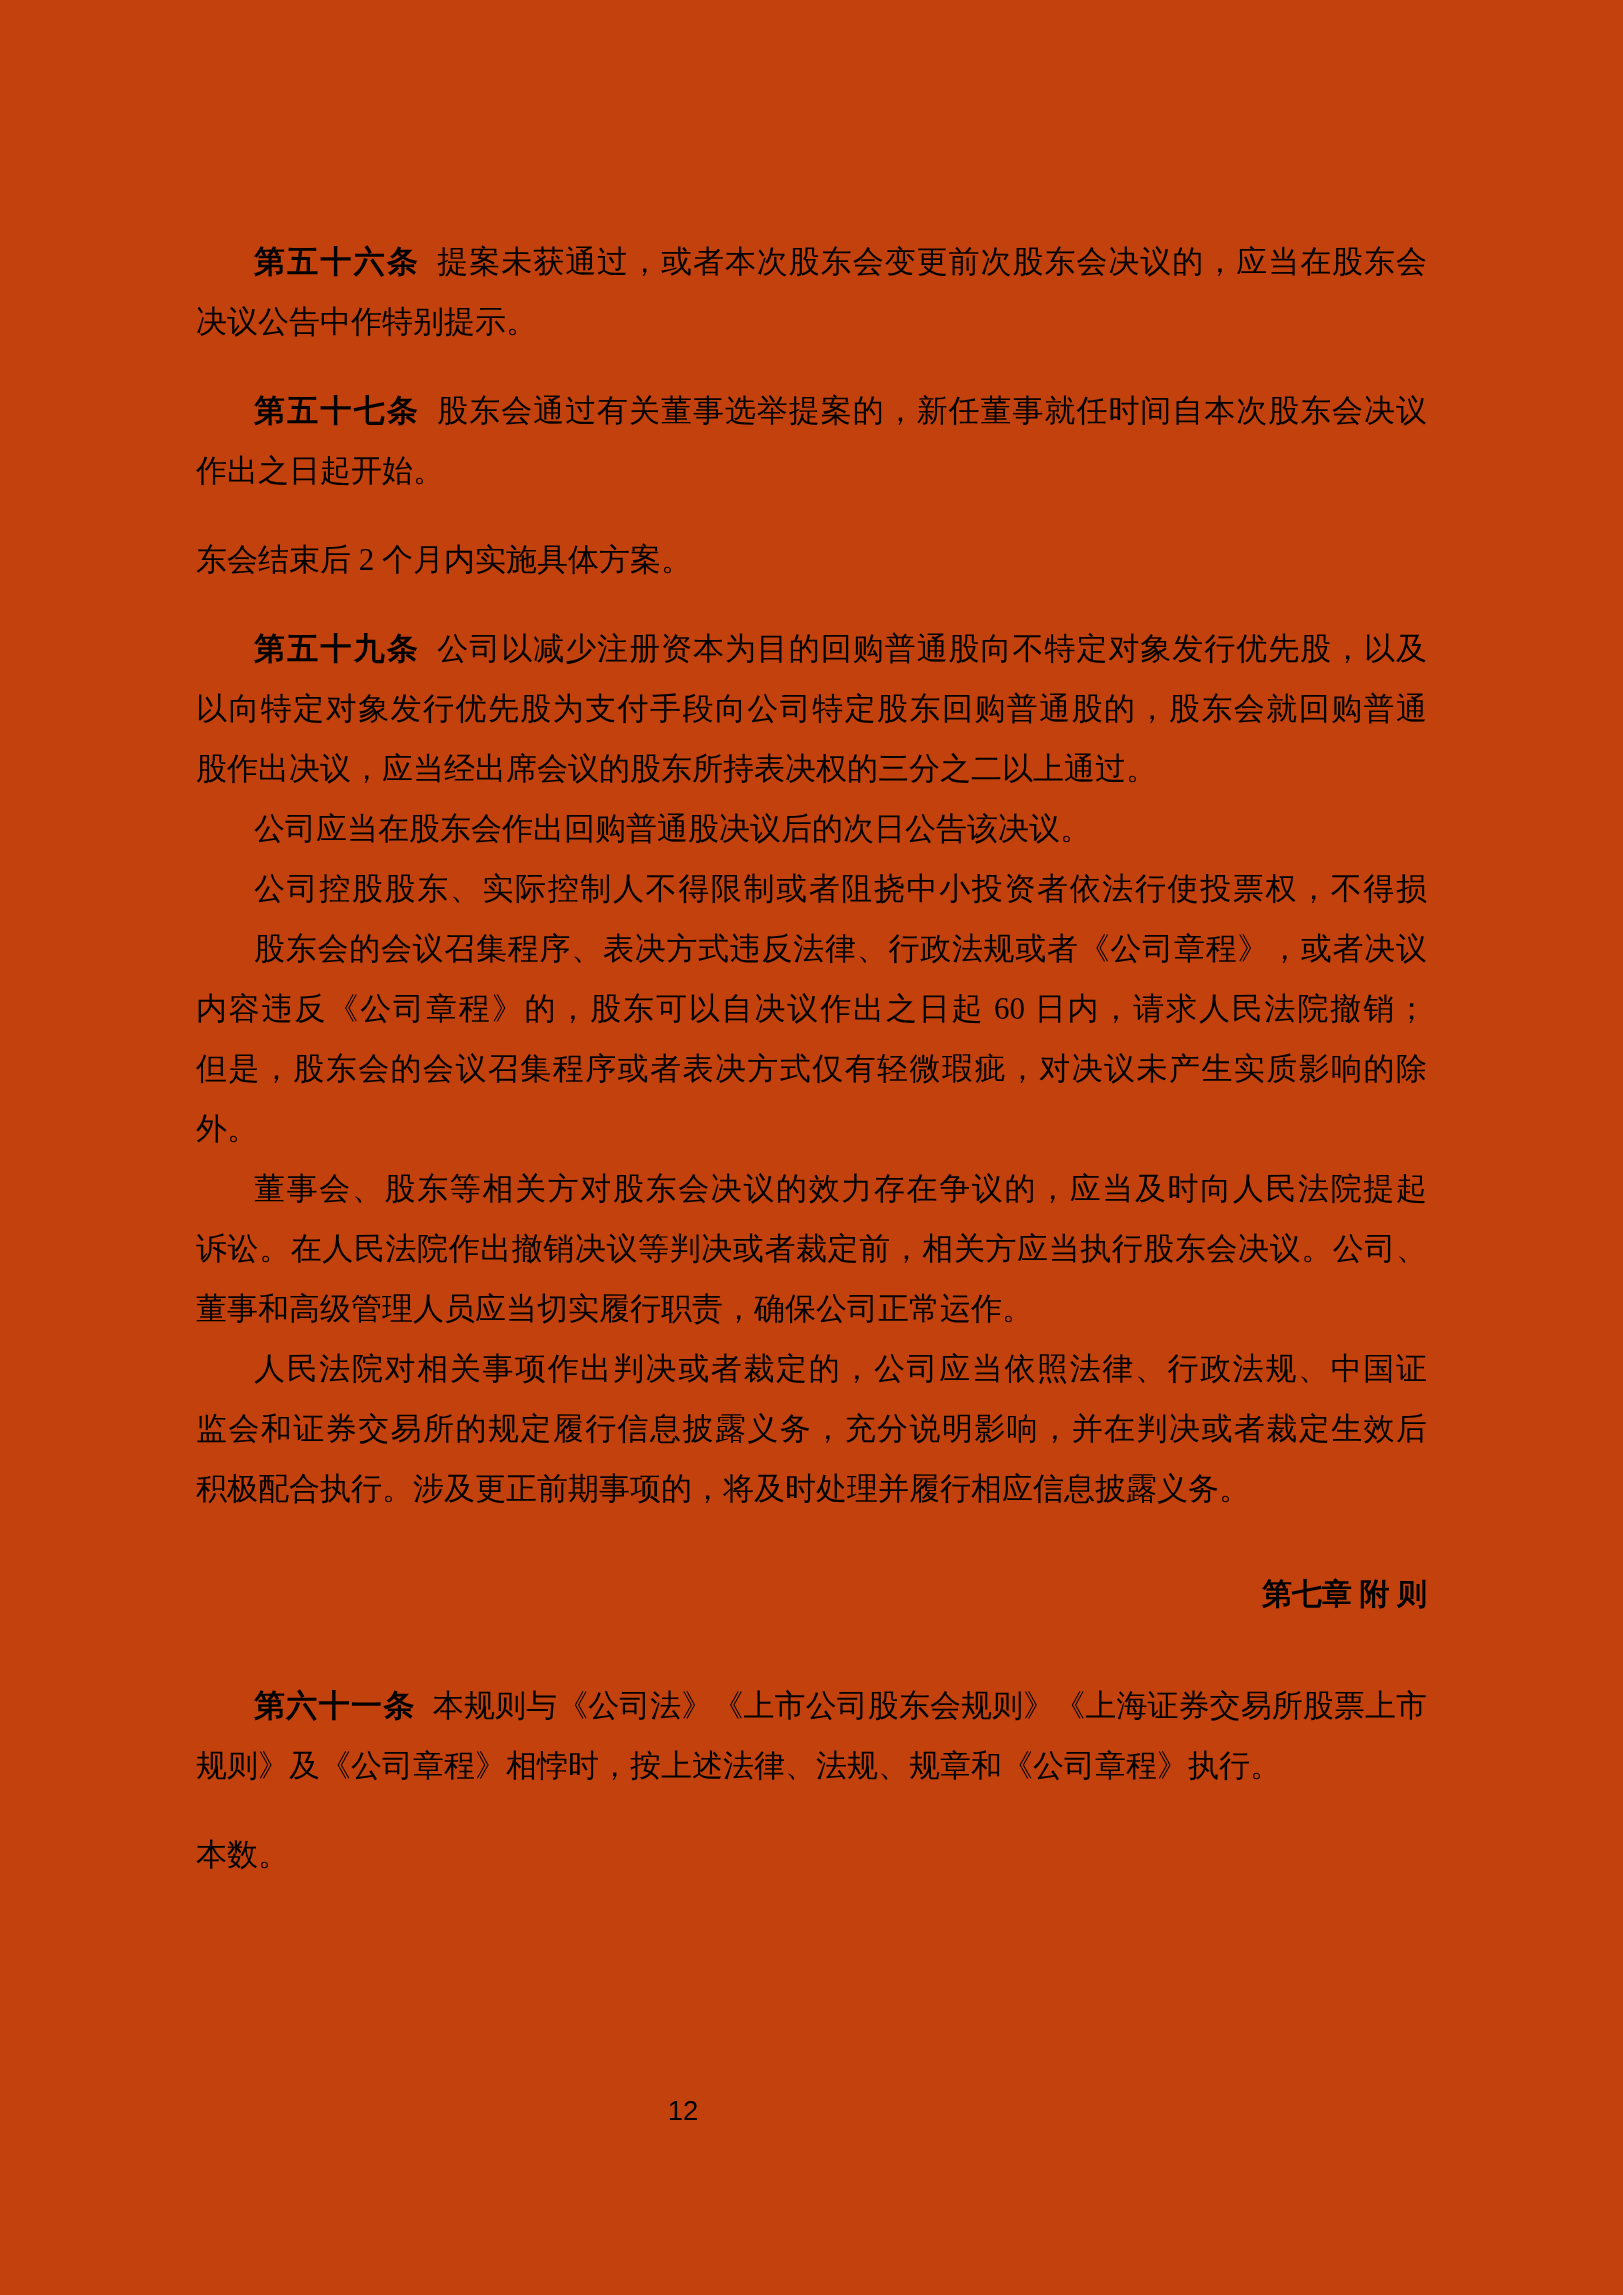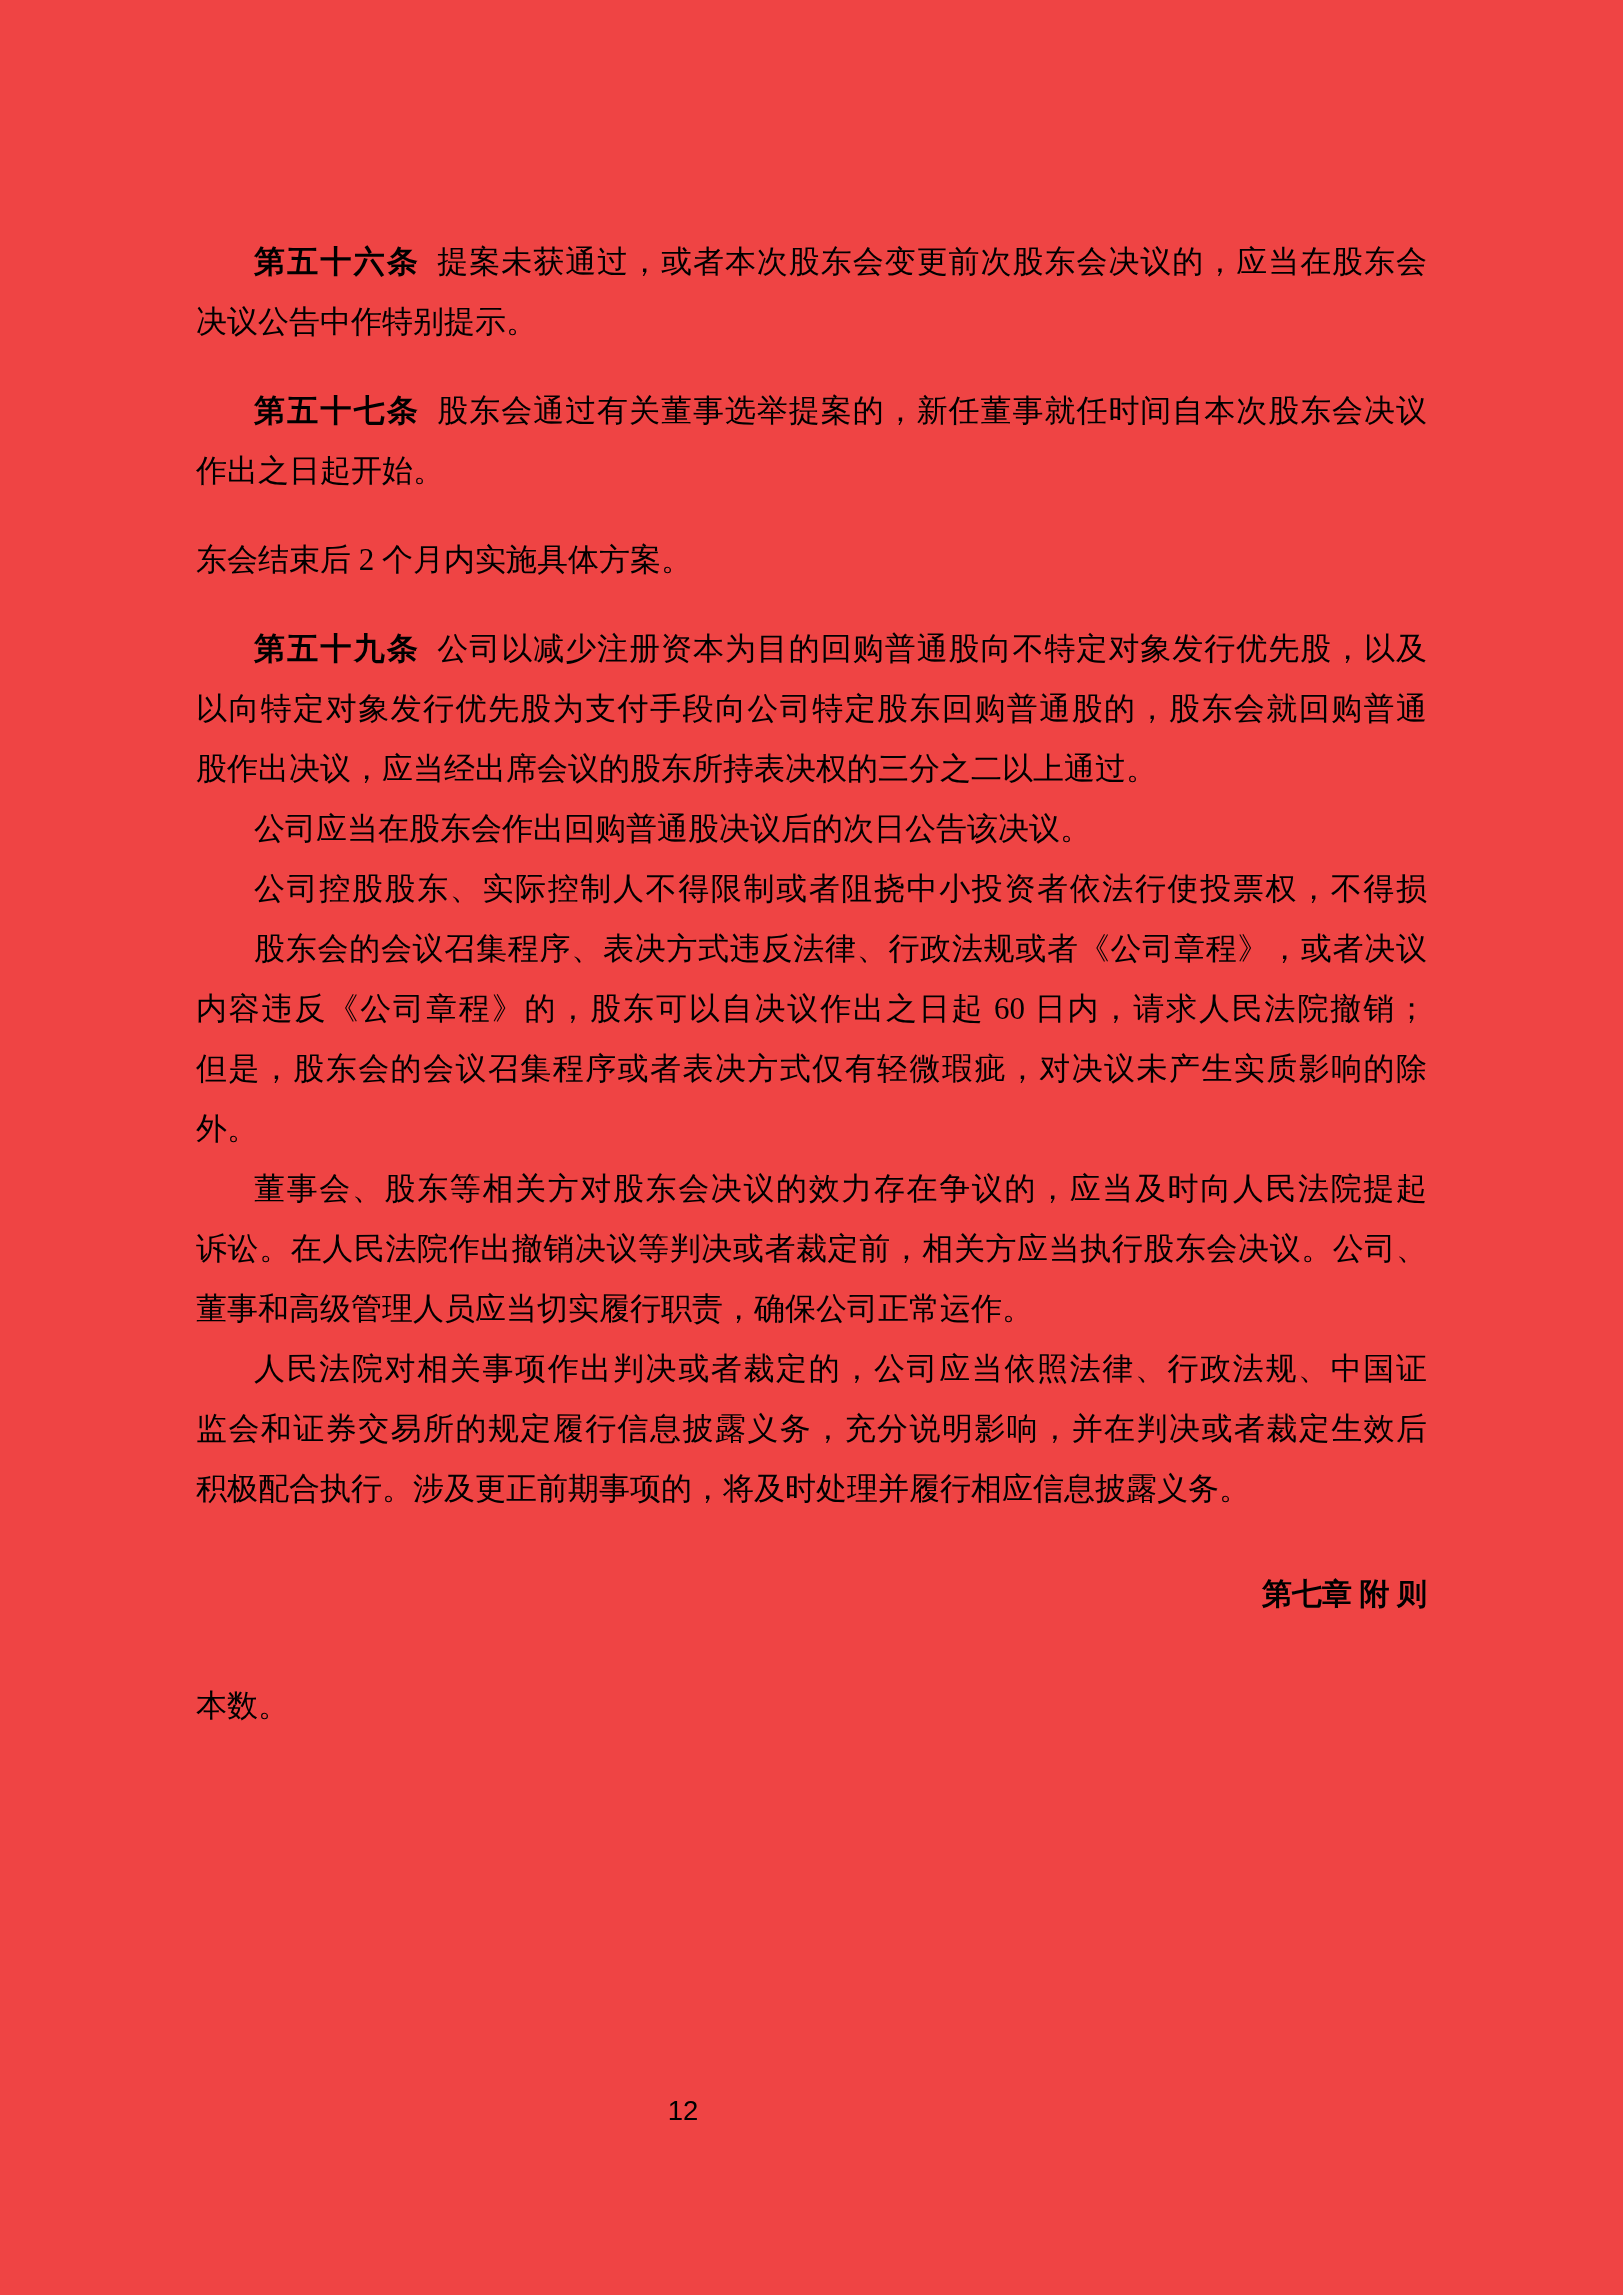--- a/index.html
+++ b/index.html
@@ -4,21 +4,21 @@
 <style>
   html, body {
     margin: 0;
     padding: 0;
     background: #888;
   }
   .page {
     position: relative;
     width: 1623px;
     height: 2295px;
-    background: #ef4444;
+    background: #c2410c;
     color: #000000;
     font-family: "Liberation Serif", "DejaVu Serif", serif;
     overflow: hidden;
   }
   .content {
     padding: 203px 196px 0 196px;
     width: 1231px;
   }
   
   .ln {
@@ -120,20 +120,24 @@
     </div>
 
     <div class="block">
       <div class="ln ind j">人民法院对相关事项作出判决或者裁定的，公司应当依照法律、行政法规、中国证</div>
       <div class="ln j">监会和证券交易所的规定履行信息披露义务，充分说明影响，并在判决或者裁定生效后</div>
       <div class="ln">积极配合执行。涉及更正前期事项的，将及时处理并履行相应信息披露义务。</div>
     </div>
 
     <div class="chapter-heading">第七章 附 则</div>
 
+    <div class="block">
+      <div class="ln ind j"><span class="art-num">第六十一条</span><span>本规则与《公司法》《上市公司股东会规则》《上海证券交易所股票上市</span></div>
+      <div class="ln">规则》及《公司章程》相悖时，按上述法律、法规、规章和《公司章程》执行。</div>
+    </div>
 
     <div class="block article">
       <div class="ln">本数。</div>
     </div>
 
   </div>
 
   <div class="page-footer">12</div>
 </div>
 

